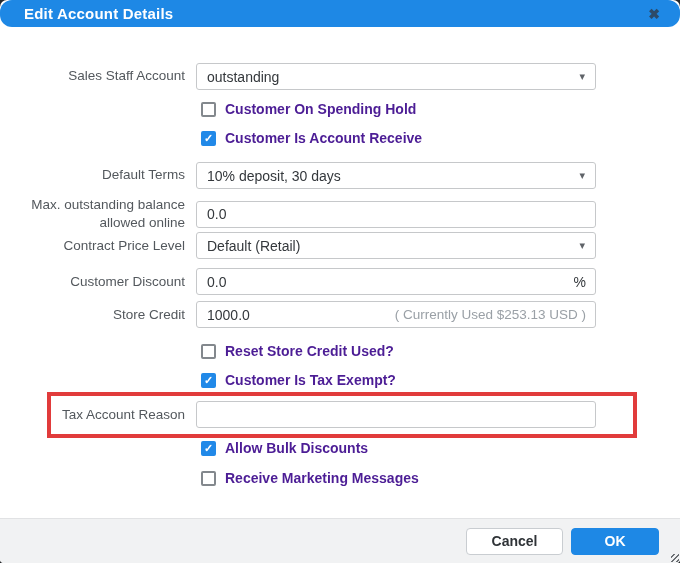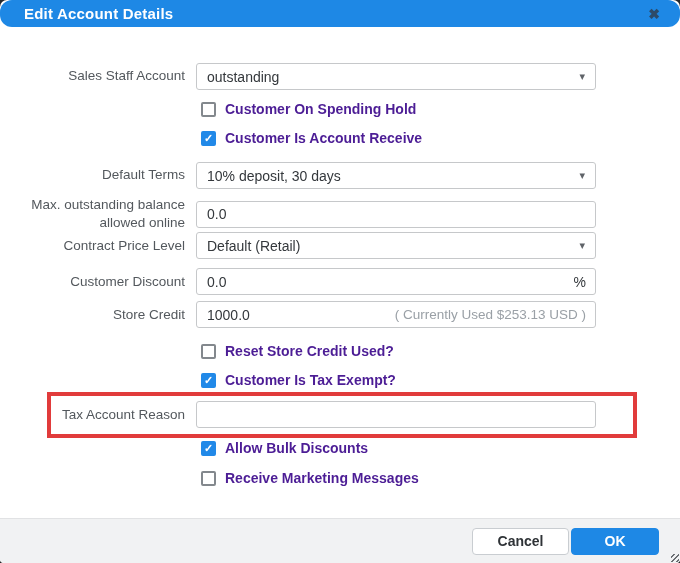--- a/index.html
+++ b/index.html
@@ -154,21 +154,21 @@
     z-index: 2;
   }
   
   .modal-footer {
     position: absolute;
     left: 0; right: 0; bottom: 0;
     height: 45px;
     background: #f1f2f3;
     border-top: 1px solid #e1e2e4;
     display: flex; align-items: center; justify-content: flex-end;
-    gap: 2px;
+    gap: 8px;
     padding-right: 21px;
   }
   .btn {
     height: 27px;
     border-radius: 4px;
     font-family: "Liberation Sans", sans-serif;
     font-size: 14px;
     font-weight: bold;
     cursor: pointer;
     display: flex; align-items: center; justify-content: center;

